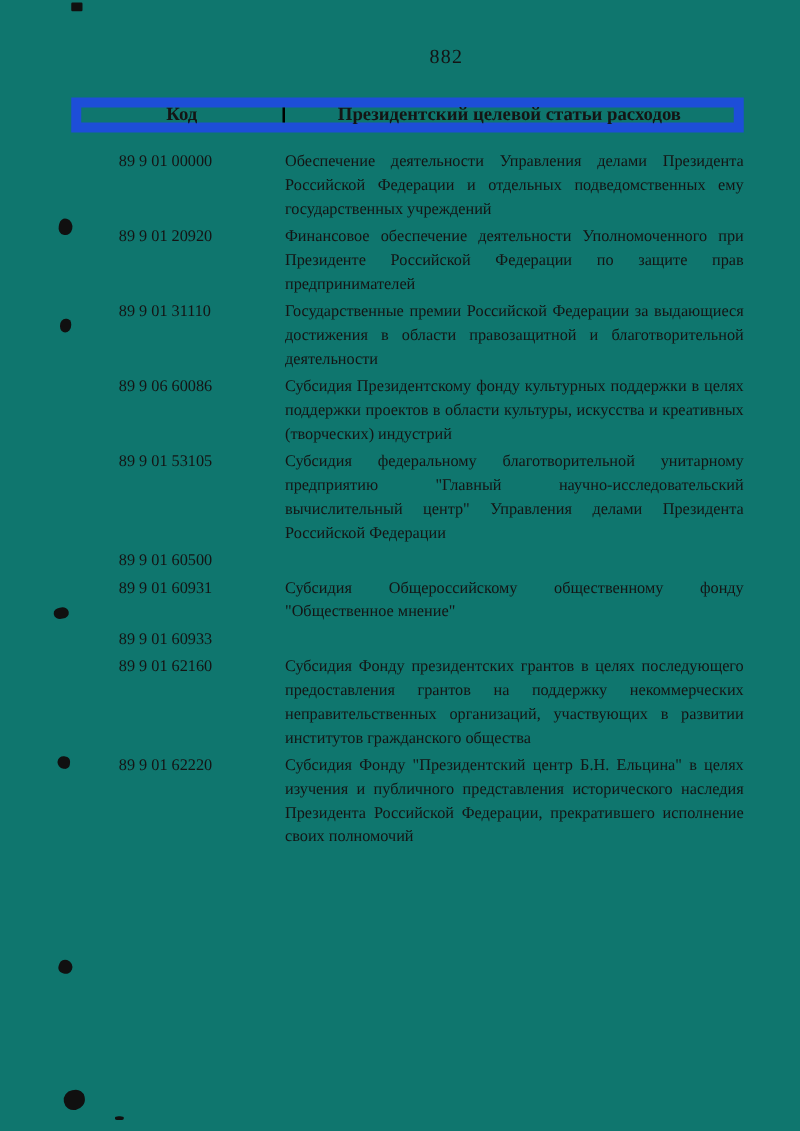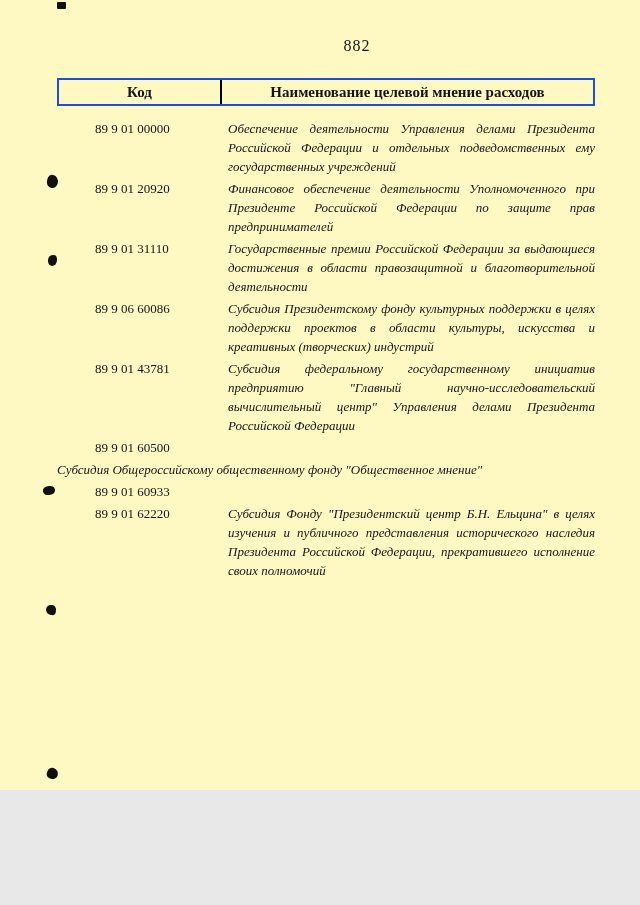--- a/index.html
+++ b/index.html
@@ -3,22 +3,22 @@
 <meta charset="utf-8">
 <style>
   html, body {
     margin: 0;
     padding: 0;
     background: #e8e8e8;
   }
   .page {
     position: relative;
     width: 640px;
-    height: 790px;
-    background: #fef9c3;
+    height: 905px;
+    background: #0f766e;
     font-family: "Liberation Serif", "DejaVu Serif", serif;
     color: #141414;
     overflow: hidden;
     margin: 0 auto;
   }
   .page-number {
     position: absolute;
     top: 37px;
     left: 74px;
     right: 0;
@@ -27,21 +27,21 @@
     letter-spacing: 1px;
   }
   .doc-table {
     position: absolute;
     left: 57px;
     top: 78px;
     width: 538px;
   }
   .table-header {
     display: flex;
-    border: 2px solid #1d4ed8;
+    border: 8px solid #1d4ed8;
     box-sizing: border-box;
     height: 28px;
     font-weight: bold;
     font-size: 15px;
   }
   .th-code {
     width: 163px;
     box-sizing: border-box;
     border-right: 2px solid #000;
     display: flex;
@@ -69,21 +69,20 @@
     width: 171px;
     box-sizing: border-box;
     padding-left: 38px;
     flex-shrink: 0;
     white-space: nowrap;
   }
   .cell-name {
     flex: 1;
     text-align: justify;
     text-justify: inter-word;
-    font-style: italic;
   }
   
   .artifact {
     position: absolute;
     background: #101010;
   }
   .a1 { left: 57px; top: 2px;   width: 9px;  height: 7px;  border-radius: 1px; }
   .a2 { left: 47px; top: 175px; width: 11px; height: 13px; border-radius: 45% 60% 50% 50%; transform: rotate(12deg); }
   .a3 { left: 48px; top: 255px; width: 9px;  height: 11px; border-radius: 50% 40% 55% 45%; }
   .a4 { left: 43px; top: 486px; width: 12px; height: 9px;  border-radius: 45%; transform: rotate(-8deg); }
@@ -96,21 +95,21 @@
 <body>
 
 <div class="page">
 
   <div class="page-number">882</div>
 
   <div class="doc-table">
 
     <div class="table-header">
       <div class="th-code">Код</div>
-      <div class="th-name">Наименование целевой мнение расходов</div>
+      <div class="th-name">Президентский целевой статьи расходов</div>
     </div>
 
     <div class="table-body">
 
       <div class="row">
         <div class="cell-code">89 9 01 00000</div>
         <div class="cell-name">Обеспечение деятельности Управления делами Президента Российской Федерации и отдельных подведомственных ему государственных учреждений</div>
       </div>
 
       <div class="row">
@@ -122,36 +121,41 @@
         <div class="cell-code">89 9 01 31110</div>
         <div class="cell-name">Государственные премии Российской Федерации за выдающиеся достижения в области правозащитной и благотворительной деятельности</div>
       </div>
 
       <div class="row">
         <div class="cell-code">89 9 06 60086</div>
         <div class="cell-name">Субсидия Президентскому фонду культурных поддержки в целях поддержки проектов в области культуры, искусства и креативных (творческих) индустрий</div>
       </div>
 
       <div class="row">
-        <div class="cell-code">89 9 01 43781</div>
-        <div class="cell-name">Субсидия федеральному государственному инициатив предприятию "Главный научно-исследовательский вычислительный центр" Управления делами Президента Российской Федерации</div>
+        <div class="cell-code">89 9 01 53105</div>
+        <div class="cell-name">Субсидия федеральному благотворительной унитарному предприятию "Главный научно-исследовательский вычислительный центр" Управления делами Президента Российской Федерации</div>
       </div>
 
       <div class="row">
         <div class="cell-code">89 9 01 60500</div>
       </div>
 
       <div class="row">
+        <div class="cell-code">89 9 01 60931</div>
         <div class="cell-name">Субсидия Общероссийскому общественному фонду "Общественное мнение"</div>
       </div>
 
       <div class="row">
         <div class="cell-code">89 9 01 60933</div>
       </div>
 
+      <div class="row">
+        <div class="cell-code">89 9 01 62160</div>
+        <div class="cell-name">Субсидия Фонду президентских грантов в целях последующего предоставления грантов на поддержку некоммерческих неправительственных организаций, участвующих в развитии институтов гражданского общества</div>
+      </div>
 
       <div class="row">
         <div class="cell-code">89 9 01 62220</div>
         <div class="cell-name">Субсидия Фонду "Президентский центр Б.Н. Ельцина" в целях изучения и публичного представления исторического наследия Президента Российской Федерации, прекратившего исполнение своих полномочий</div>
       </div>
 
     </div>
   </div>
 
   <div class="artifact a1"></div>

